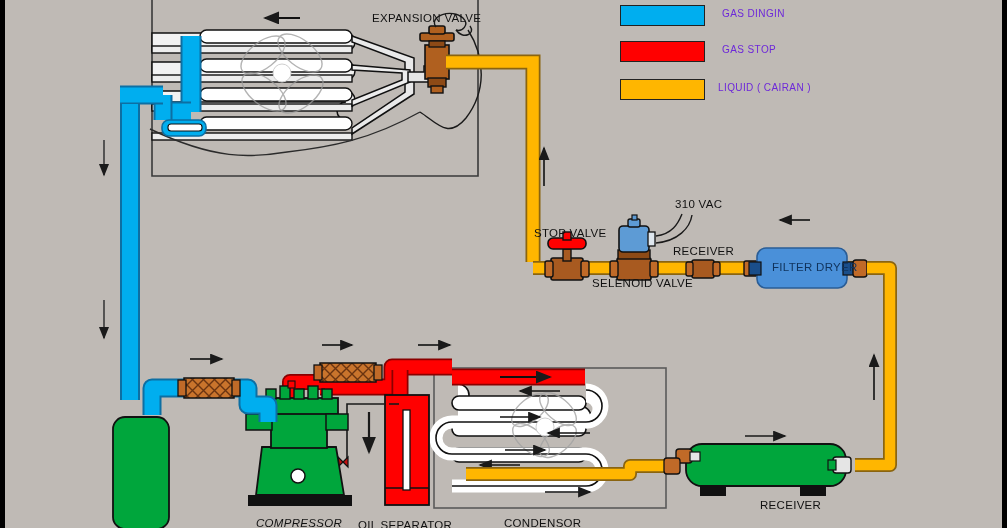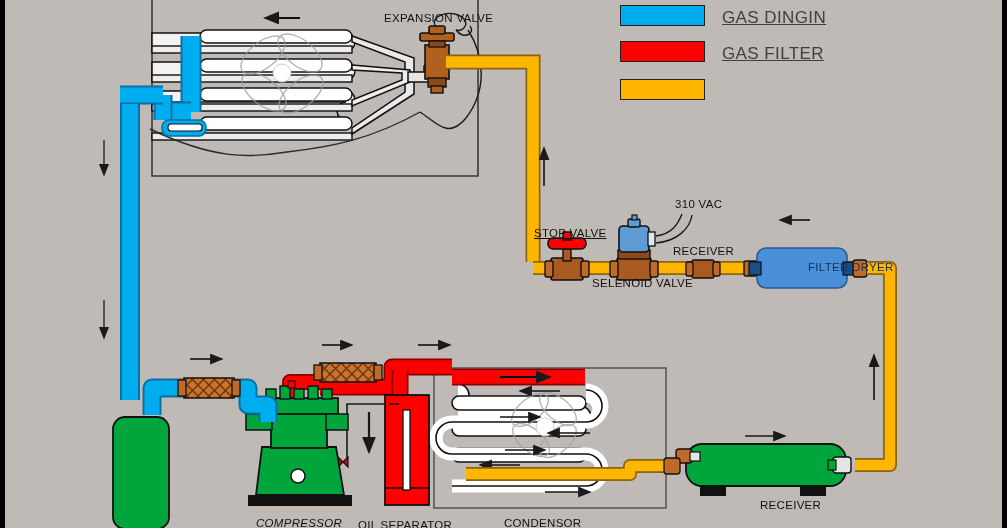--- a/index.html
+++ b/index.html
@@ -1,21 +1,21 @@
 <!DOCTYPE html>
 <html><head>
 <meta charset="utf-8">
 <style>
   html,body{margin:0;padding:0;background:#ffffff;}
   body{font-family:"Liberation Sans",sans-serif;}
   #stage{position:relative;width:1007px;height:528px;background:#bfbab5;overflow:hidden;}
   #stage::before{content:"";position:absolute;left:0;top:0;width:5px;height:100%;background:#000;z-index:60;}
   #stage::after{content:"";position:absolute;right:0;top:0;width:5px;height:100%;background:#000;z-index:60;}
   svg{position:absolute;left:0;top:0;}
-  .lgtext{position:absolute;font-size:17px;color:#404040;letter-spacing:.4px;white-space:nowrap;text-decoration:underline;}
+  .lgtext{position:absolute;font-size:10px;color:#6d28d9;letter-spacing:.4px;white-space:nowrap;}
   .lbl{position:absolute;font-size:11.5px;color:#111;white-space:nowrap;letter-spacing:.3px;}
   .sw{position:absolute;height:21px;width:85px;border:1.6px solid #222;box-sizing:border-box;}
 </style>
 </head>
 <body>
 
 <div id="stage">
 
 <svg width="1007" height="528" viewBox="0 0 1007 528">
   <defs>
@@ -322,28 +322,29 @@
   </g>
   <g>
     <line x1="190" y1="359" x2="222" y2="359" stroke="#1a1a1a" stroke-width="1.7" marker-end="url(#ah)"></line>
   </g>
 </svg>
 
 <div class="sw" style="left:620px;top:5px;background:#00aeef;"></div>
 <div class="lgtext" style="left:722px;top:8px;">GAS DINGIN</div>
 
 <div class="sw" style="left:620px;top:41px;background:#ff0000;"></div>
-<div class="lgtext" style="left:722px;top:44px;">GAS FILTER</div>
+<div class="lgtext" style="left:722px;top:44px;">GAS STOP</div>
 
 <div class="sw" style="left:620px;top:79px;background:#ffb600;"></div>
-
-<div class="lbl" style="left:384px;top:12px;">EXPANSION VALVE</div>
-<div class="lbl" style="left:534px;top:227px;text-decoration:underline;">STOP VALVE</div>
+<div class="lgtext" style="left:718px;top:82px;">LIQUID ( CAIRAN )</div>
+
+<div class="lbl" style="left:372px;top:12px;">EXPANSION VALVE</div>
+<div class="lbl" style="left:534px;top:227px;">STOP VALVE</div>
 <div class="lbl" style="left:592px;top:277px;">SELENOID VALVE</div>
 <div class="lbl" style="left:673px;top:245px;">RECEIVER</div>
 <div class="lbl" style="left:675px;top:198px;">310 VAC</div>
-<div class="lbl" style="left:772px;top:261px;color:#10335c;margin-left:36px;">FILTER DRYER</div>
+<div class="lbl" style="left:772px;top:261px;color:#10335c;">FILTER DRYER</div>
 <div class="lbl" style="left:760px;top:499px;">RECEIVER</div>
 <div class="lbl" style="left:504px;top:517px;">CONDENSOR</div>
 <div class="lbl" style="left:256px;top:517px;font-style:italic;">COMPRESSOR</div>
 <div class="lbl" style="left:358px;top:519px;">OIL SEPARATOR</div>
 
 </div>
 
 </body></html>

